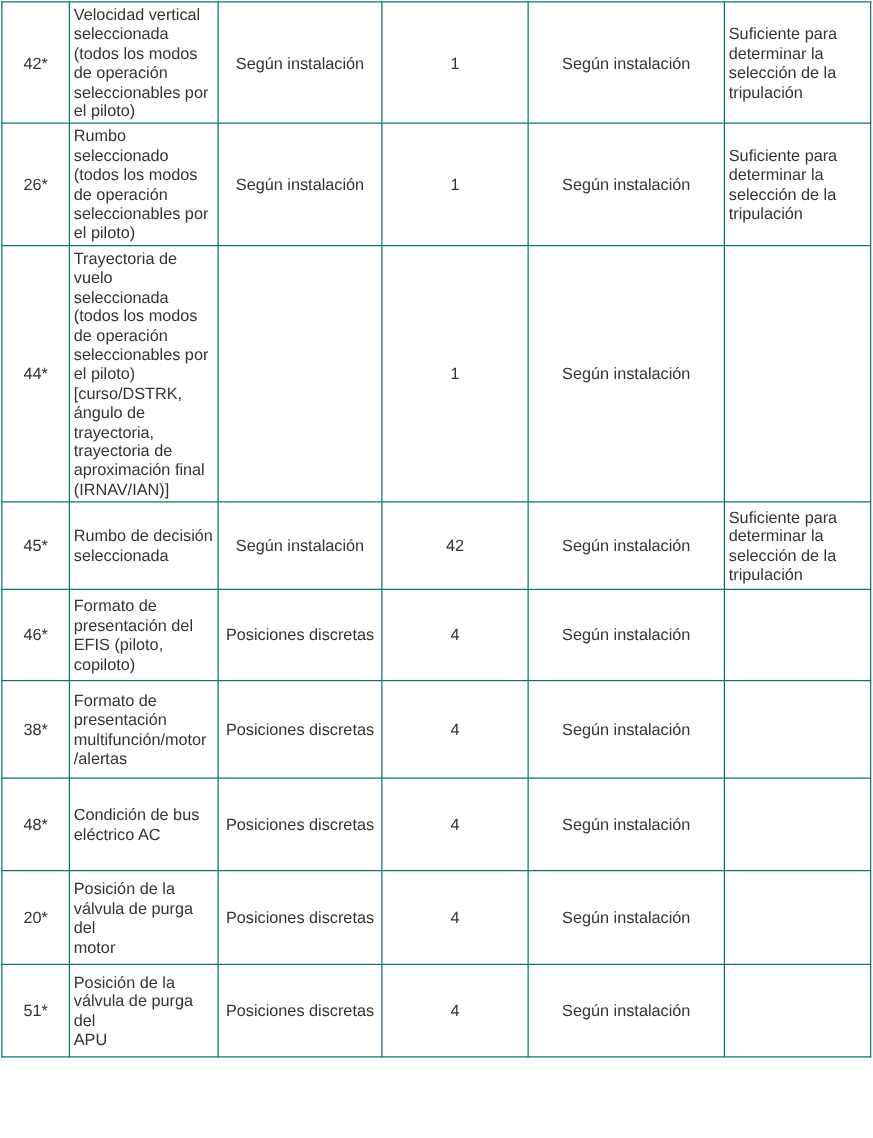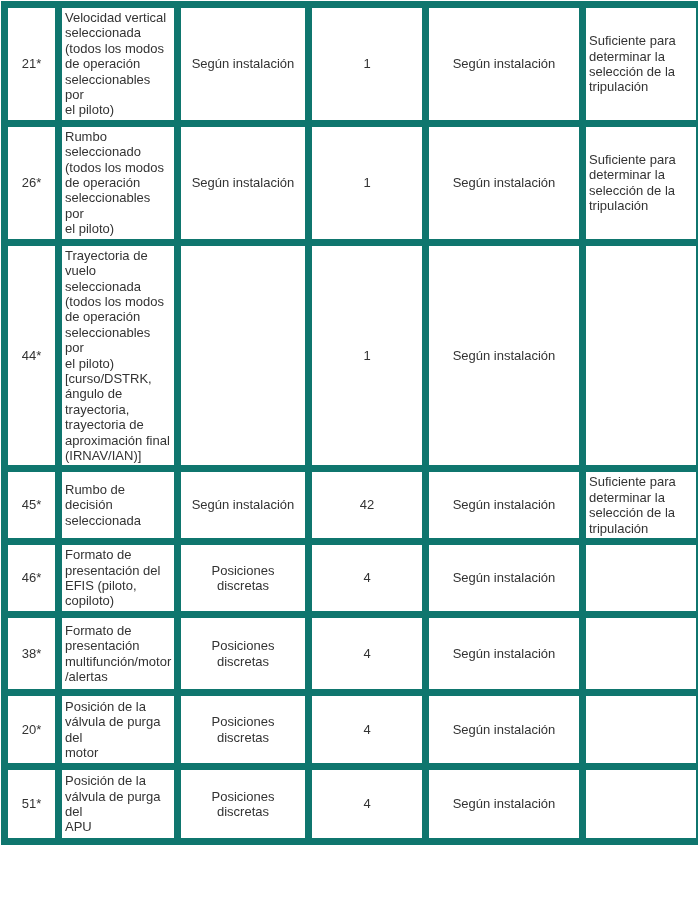--- a/index.html
+++ b/index.html
@@ -19,21 +19,21 @@
   }
   table.params {
     border-collapse: collapse;
     table-layout: fixed;
     width: 695px;
     margin: 1px 0 0 1px;
     font-size: 13px;
     line-height: 15.4px;
   }
   table.params td {
-    border: 7px solid #0f766e;
+    border: 1px solid #0f766e;
     vertical-align: middle;
     padding: 2px 3px;
     overflow: hidden;
     color: #333333;
     background: #ffffff;
   }
   
   col.c-num   { width: 54px;  }
   col.c-desc  { width: 119px; }
   col.c-range { width: 131px; }
@@ -67,21 +67,21 @@
     <colgroup>
       <col class="c-num">
       <col class="c-desc">
       <col class="c-range">
       <col class="c-int">
       <col class="c-acc">
       <col class="c-res">
     </colgroup>
     <tbody id="table-body">
         <tr>
-          <td class="cell-center">21*</td>
+          <td class="cell-center">42*</td>
           <td class="cell-left wrap desc-cell">Velocidad vertical
 seleccionada
 (todos los modos
 de operación
 seleccionables por
 el piloto)</td>
           <td class="cell-center wrap">Según instalación</td>
           <td class="cell-center">1</td>
           <td class="cell-center">Según instalación</td>
           <td class="cell-left wrap res-cell">Suficiente para
@@ -153,20 +153,29 @@
           <td class="cell-left wrap desc-cell">Formato de
 presentación
 multifunción/motor
 /alertas</td>
           <td class="cell-center wrap">Posiciones discretas</td>
           <td class="cell-center">4</td>
           <td class="cell-center">Según instalación</td>
           <td class="cell-left wrap res-cell"></td>
         </tr>
         <tr>
+          <td class="cell-center">48*</td>
+          <td class="cell-left wrap desc-cell">Condición de bus
+eléctrico AC</td>
+          <td class="cell-center wrap">Posiciones discretas</td>
+          <td class="cell-center">4</td>
+          <td class="cell-center">Según instalación</td>
+          <td class="cell-left wrap res-cell"></td>
+        </tr>
+        <tr>
           <td class="cell-center">20*</td>
           <td class="cell-left wrap desc-cell">Posición de la
 válvula de purga del
 motor</td>
           <td class="cell-center wrap">Posiciones discretas</td>
           <td class="cell-center">4</td>
           <td class="cell-center">Según instalación</td>
           <td class="cell-left wrap res-cell"></td>
         </tr>
         <tr>

